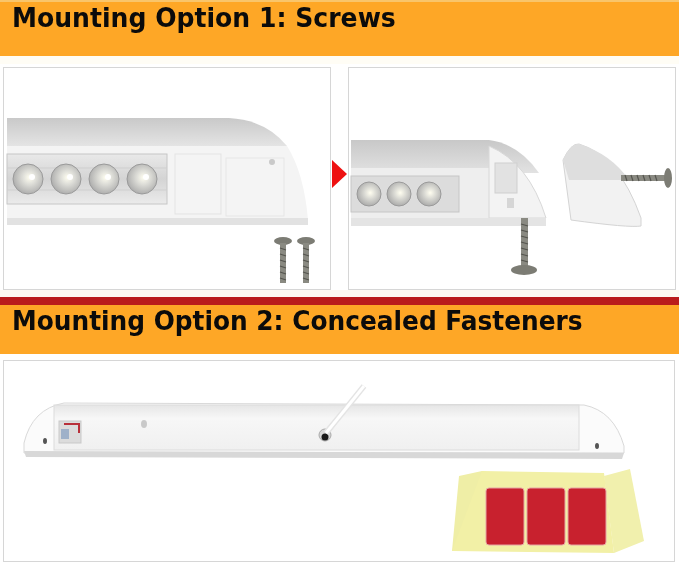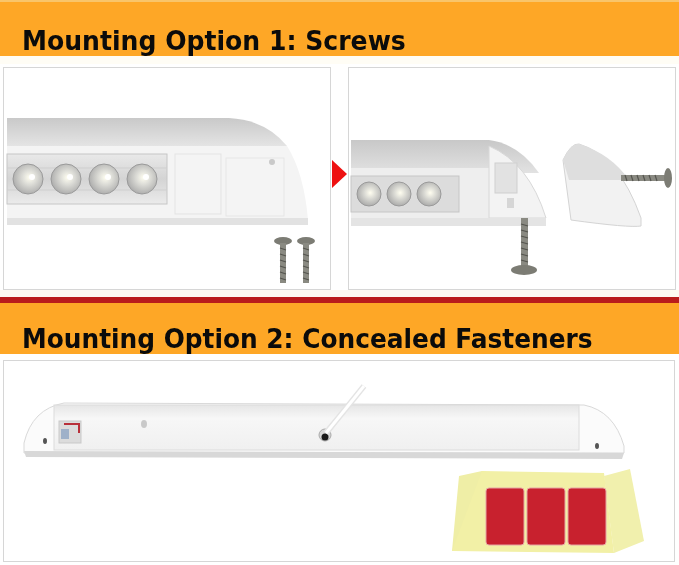--- a/index.html
+++ b/index.html
@@ -2,33 +2,33 @@
 <html><head>
   <meta charset="utf-8">
   <style>
     * { box-sizing: border-box; margin: 0; padding: 0; }
     html, body { width: 679px; height: 565px; background: #ffffff; overflow: hidden; }
     body { position: relative; font-family: "DejaVu Sans", sans-serif; }
 
     .banner {
       position: absolute; left: 0; width: 679px;
       background: #fea726;
-      display: flex; align-items: flex-end;
-      padding-left: 22px;
+      display: flex; align-items: flex-start;
+      padding-left: 12px;
     }
     .banner-text {
       font-family: "DejaVu Sans", sans-serif;
       font-weight: bold;
       color: #0b0b0b;
       letter-spacing: 0px;
       white-space: nowrap;
     }
     #banner1 { top: 0; height: 56px; border-top: 2px solid #f9c56a; }
     #banner1 .banner-text { font-size: 27px; transform: scaleX(0.93); transform-origin: left center; }
-    #banner2 { top: 297px; height: 57px; border-top: 6px solid #b91c1c; }
+    #banner2 { top: 297px; height: 57px; border-top: 8px solid #b91c1c; }
     #banner2 .banner-text { font-size: 27px; transform: scaleX(0.92); transform-origin: left center; }
 
     .panel {
       position: absolute; background: #ffffff;
       border: 1.5px solid #d6d6d6;
       overflow: hidden;
     }
     #panel1 { left: 3px; top: 67px; width: 328px; height: 223px; }
     #panel2 { left: 348px; top: 67px; width: 328px; height: 223px; }
     #panel3 { left: 3px; top: 360px; width: 672px; height: 202px; }

